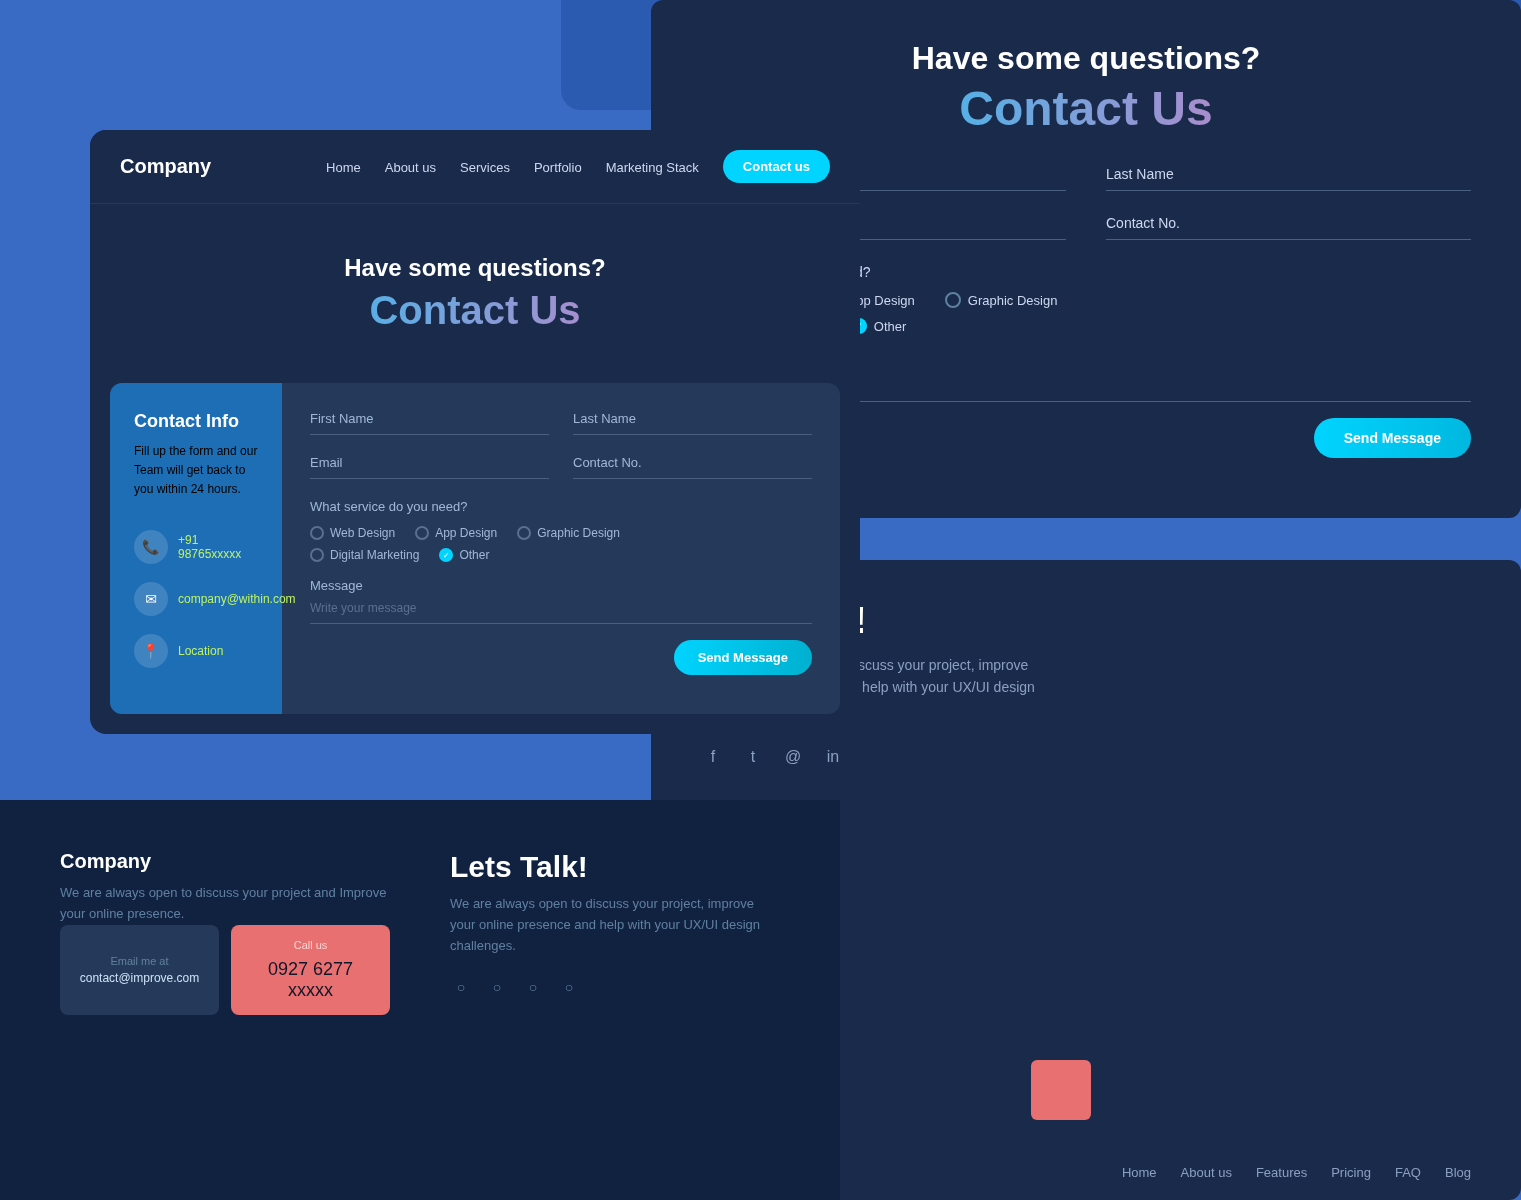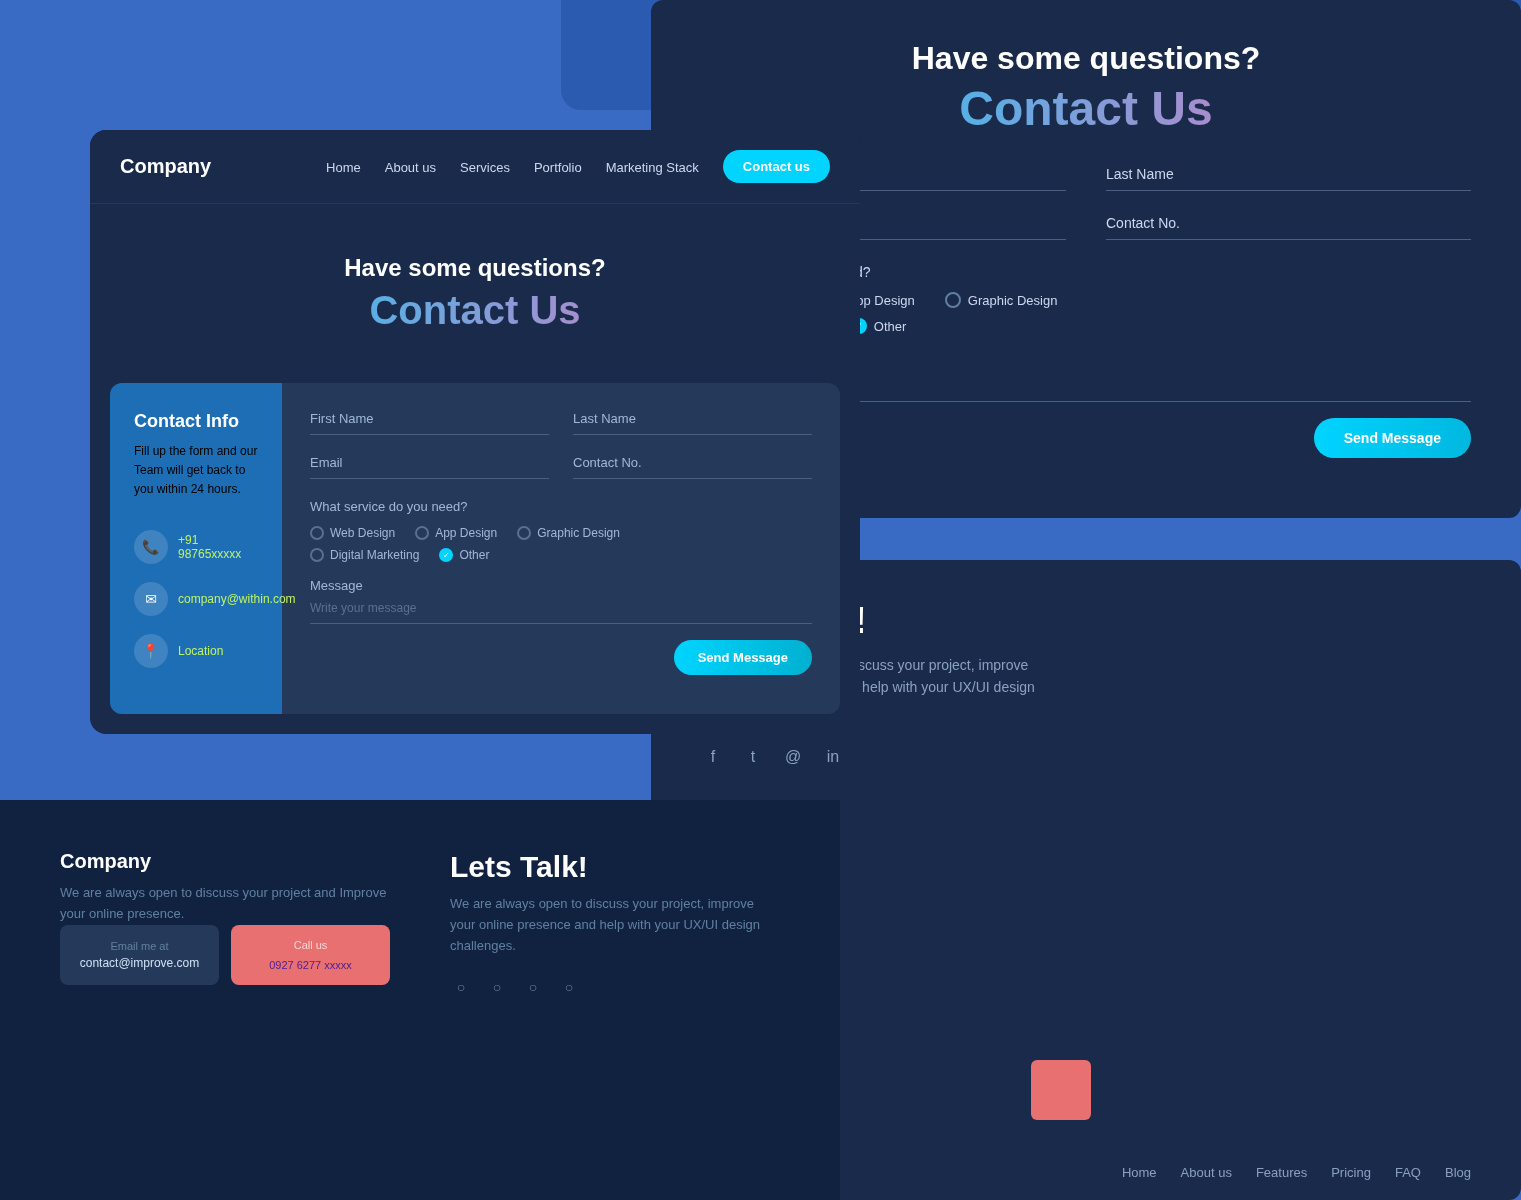--- a/index.html
+++ b/index.html
@@ -496,22 +496,22 @@
       background: #e87070;
     }
 
     .footer-cta-call .cta-label {
       color: rgba(255,255,255,0.7);
       font-size: 11px;
       margin-bottom: 8px;
     }
 
     .footer-cta-call .cta-value {
-      color: #4c1d95;
-      font-size: 11px;
+      color: #0f172a;
+      font-size: 18px;
     }
 
     .footer-talk { flex: 1; }
     .footer-talk h2 {
       color: #fff;
       font-size: 30px;
       font-weight: 800;
       margin-bottom: 10px;
     }
 

